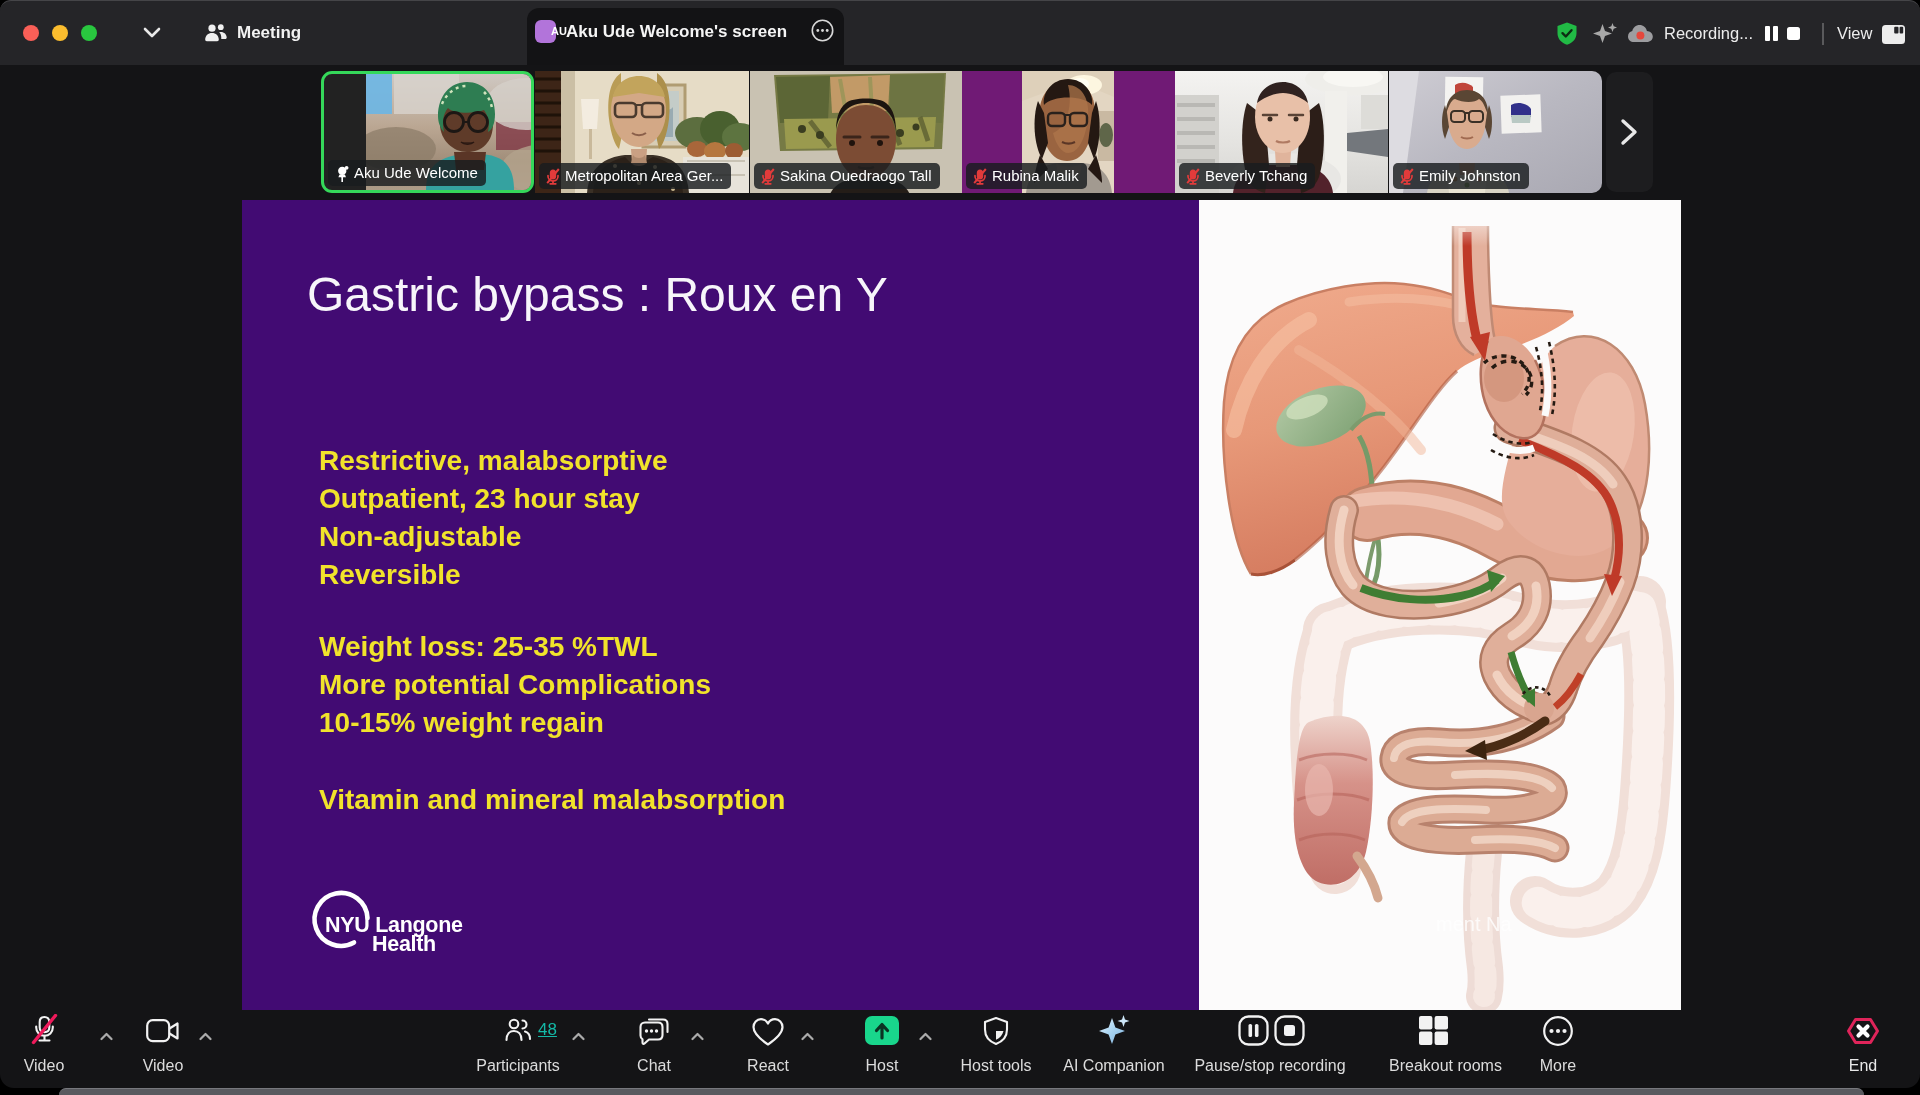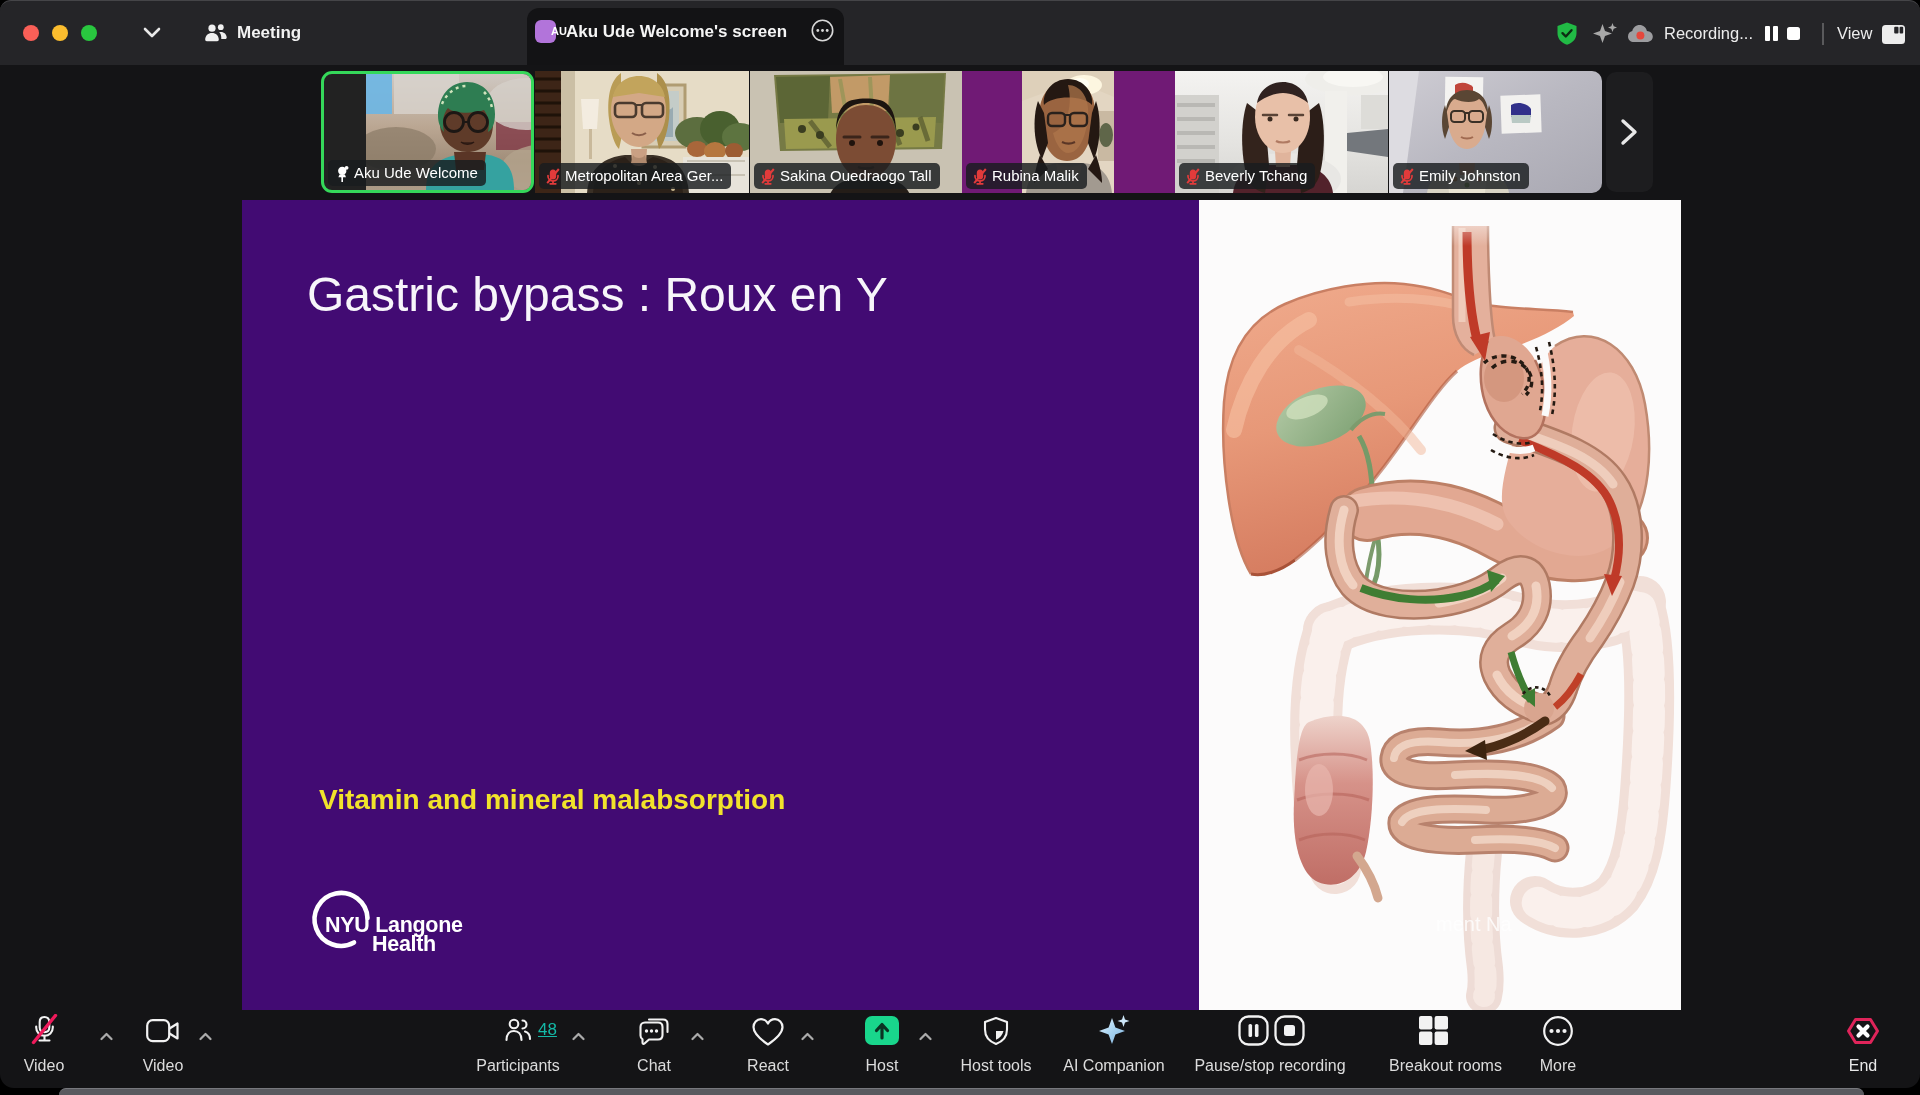--- a/index.html
+++ b/index.html
@@ -320,20 +320,22 @@
   </div>
 
   <div class="abs" style="left:1606px;top:7px;width:47px;height:120px;background:#1d1d1f;border-radius:10px;">
     <svg class="abs" style="left:13px;top:46px;" width="20" height="28" viewBox="0 0 20 28">
         <path d="M4 3 L16 14 L4 25" stroke="#e8e8e8" stroke-width="3.4" fill="none" stroke-linecap="round" stroke-linejoin="round"></path>
       </svg>
   </div>
 </div>
 <div id="slide">
   <div id="slidetitle">Gastric bypass : Roux en Y</div>
+  <div class="yl" style="top:242px;">Restrictive, malabsorptive<br>Outpatient, 23 hour stay<br>Non-adjustable<br>Reversible</div>
+  <div class="yl" style="top:428px;">Weight loss: 25-35 %TWL<br>More potential Complications<br>10-15% weight regain</div>
   <div class="yl" style="top:581px;">Vitamin and mineral malabsorption</div>
   <svg class="abs" style="left:66px;top:688px;" width="200" height="75" viewBox="0 0 200 75">
     <path d="M 59.5 30 A 26.5 26.5 0 1 0 46 54.5" stroke="#fff" stroke-width="4.6" fill="none" stroke-linecap="round"></path>
     <text x="17" y="44" font-family="Liberation Sans, sans-serif" font-size="21.5" font-weight="bold" fill="#fff" letter-spacing="-0.3">NYU Langone</text>
     <text x="64" y="63" font-family="Liberation Sans, sans-serif" font-size="21.5" font-weight="bold" fill="#fff" letter-spacing="-0.3">Health</text>
   </svg>
   <div id="panel">
   <svg width="482" height="810" viewBox="0 0 482 810" style="display:block;">
     <defs>
       <linearGradient id="livg" x1="0" y1="0" x2="0.3" y2="1">

